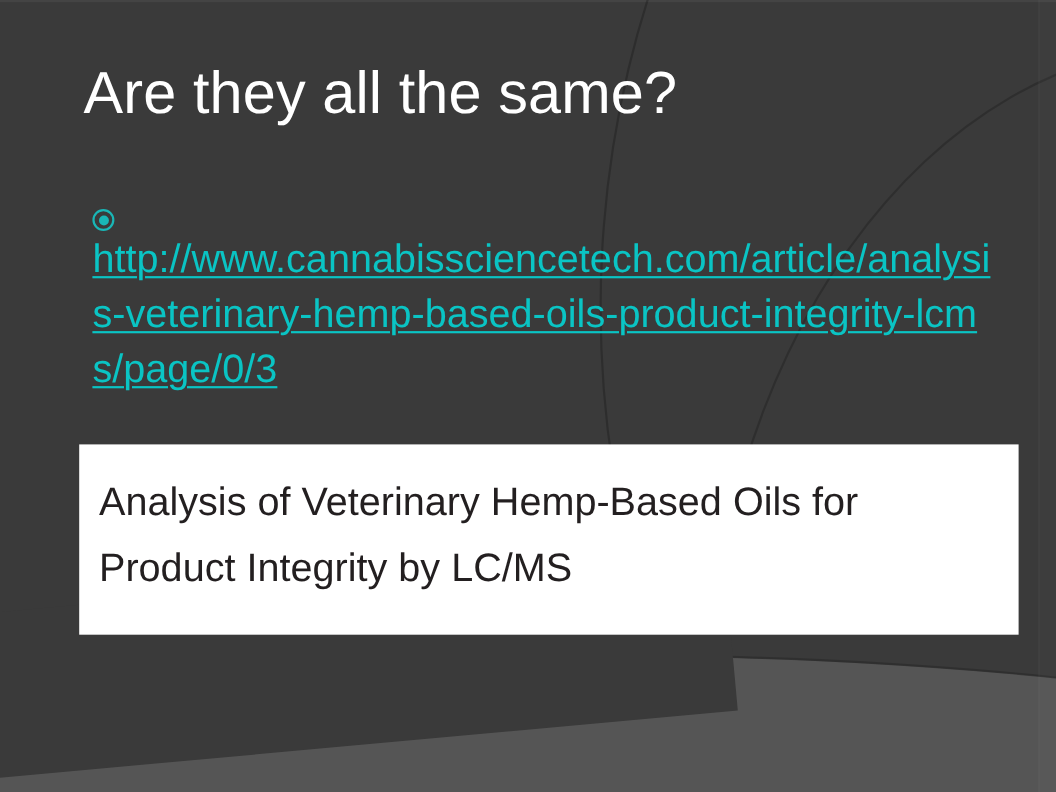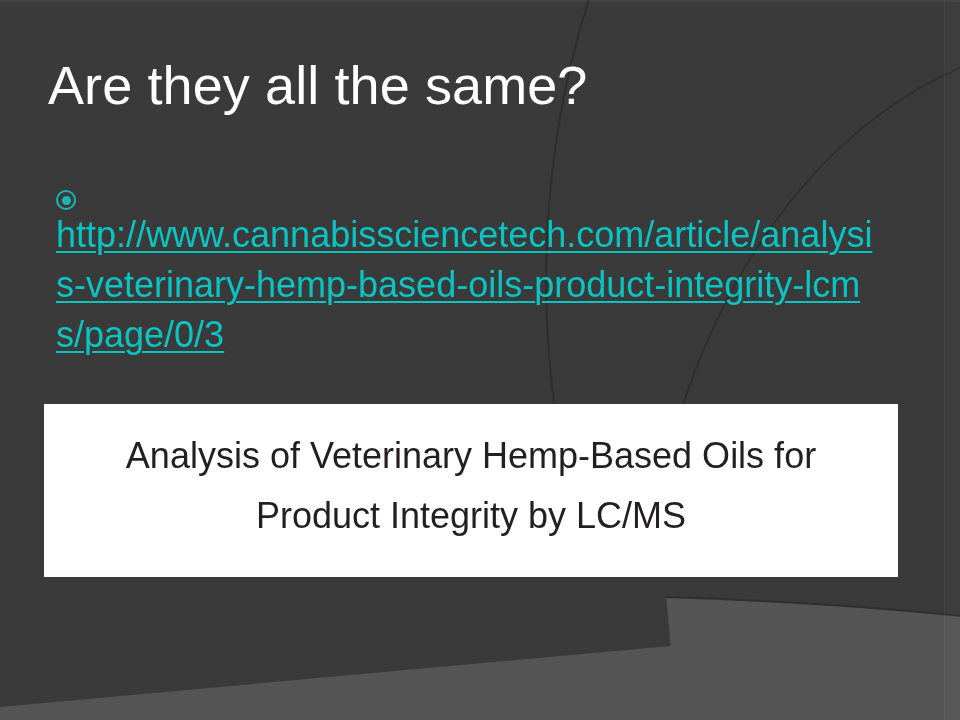--- a/index.html
+++ b/index.html
@@ -96,20 +96,21 @@
     top: 0;
     width: 960px;
     height: 2px;
     background: rgba(255,255,255,0.05);
   }
 
   
   #content {
     position: absolute;
     inset: 0;
+    margin-left: 28px;
   }
   #slide-title {
     position: absolute;
     left: 48px;
     top: 54px;
     width: 860px;
     color: #ffffff;
     font-size: 54px;
     line-height: 62px;
     font-weight: normal;
@@ -164,21 +165,20 @@
 
   #image-card {
     position: absolute;
     left: 44px;
     top: 404px;
     width: 854px;
     height: 173px;
     background: #ffffff;
     box-sizing: border-box;
     padding: 22px 18px 0 18px;
-    text-align: center;
   }
   #image-card-caption {
     color: #231f20;
     font-size: 36px;
     line-height: 60px;
     font-weight: normal;
   }
 </style>
 </head>
 <body>

